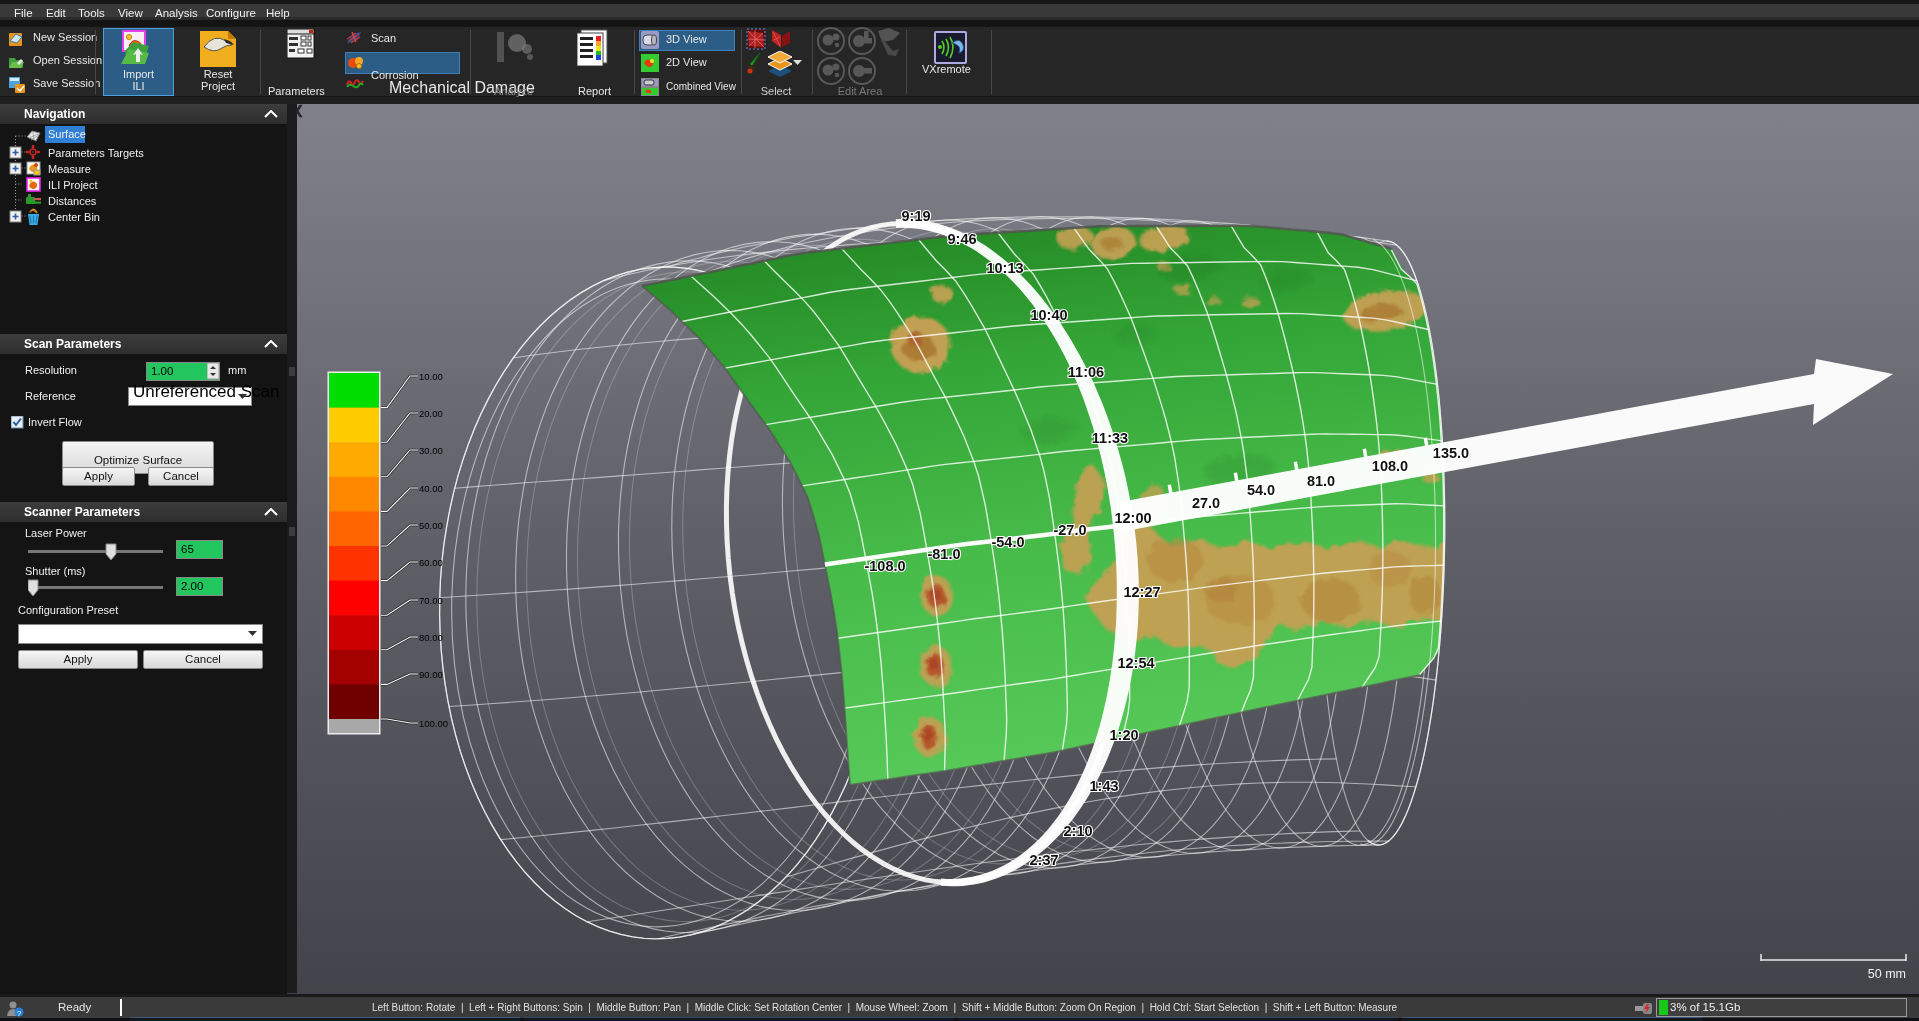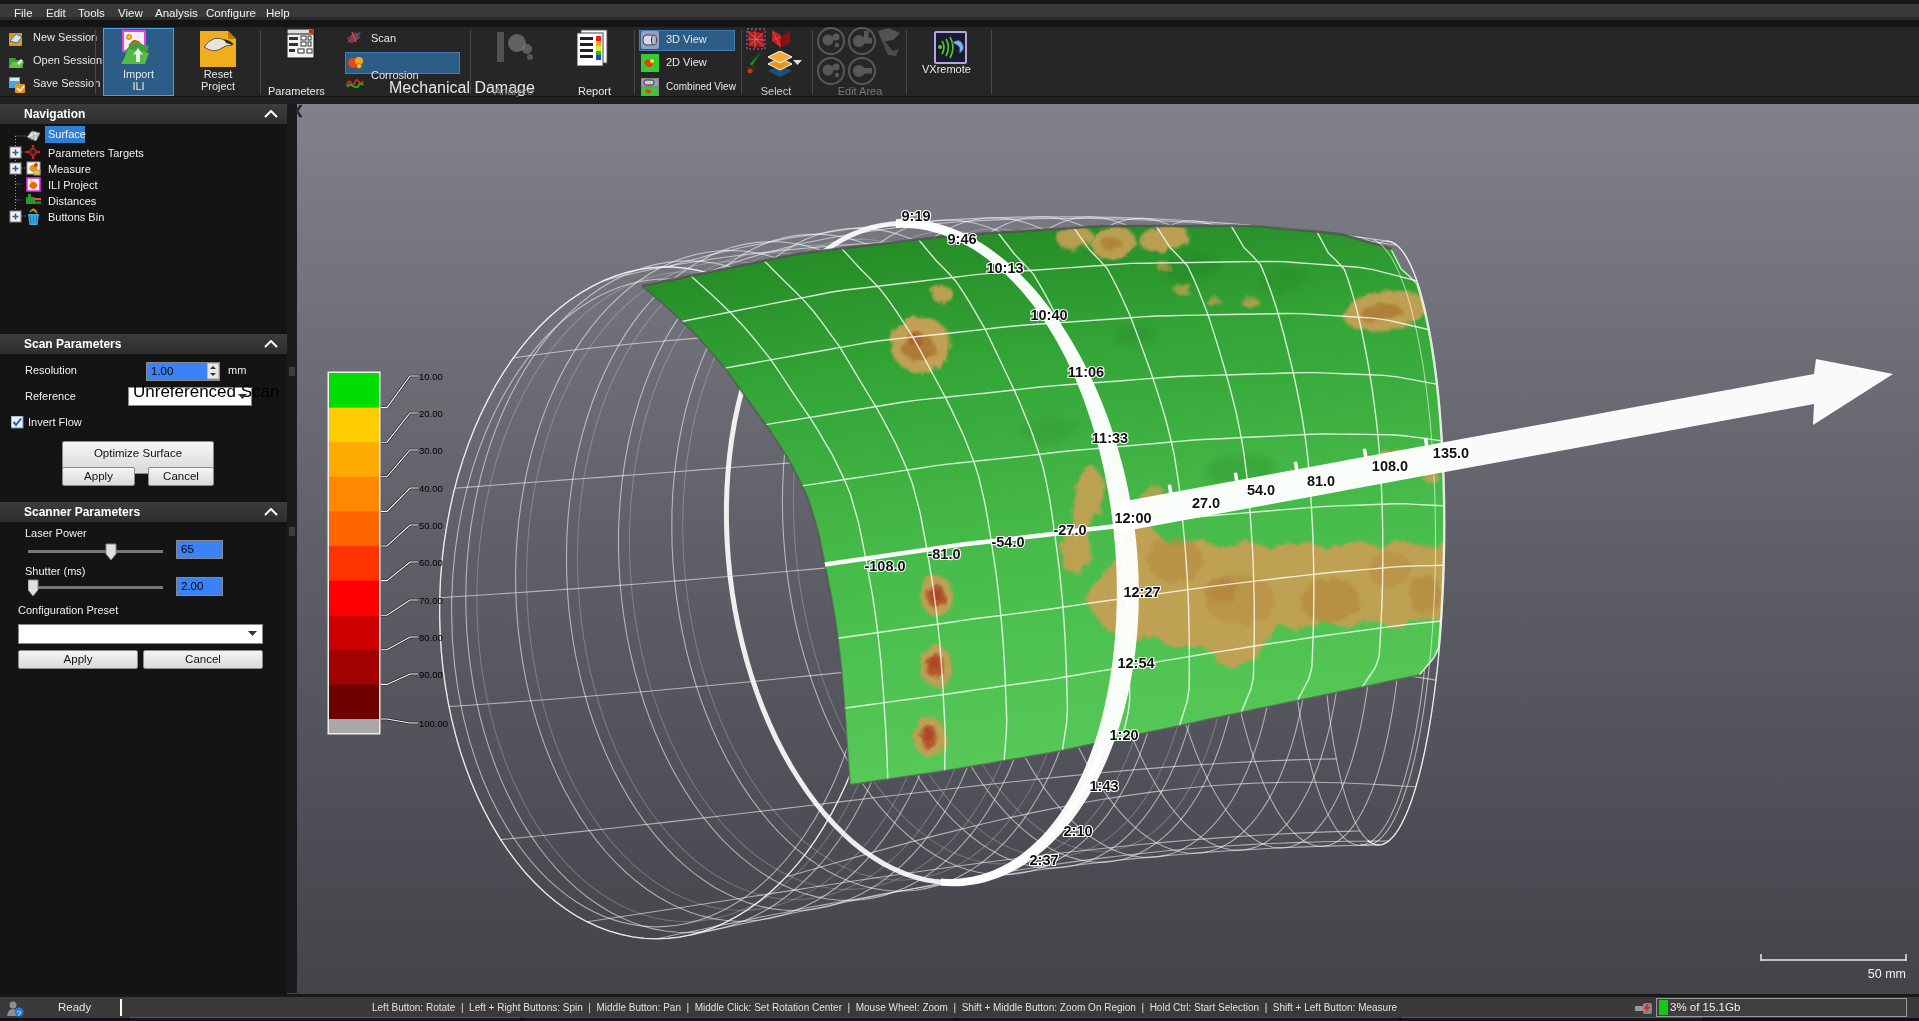--- a/index.html
+++ b/index.html
@@ -10,21 +10,21 @@
 #toolbar{left:0;top:27px;width:1919px;height:70px;background:#262626;border-bottom:1px solid #171717}
 #gap{left:0;top:97px;width:1919px;height:7px;background:#202020}
 .vsep{position:absolute;top:3px;width:1px;height:64px;background:#484848}
 .tbtxt{position:absolute;color:#e8e8e8;font-size:11px;white-space:nowrap}
 .tbtxtc{position:absolute;color:#e8e8e8;font-size:11px;white-space:nowrap;text-align:center}
 
 #panel{left:0;top:104px;width:287px;height:889px;background:#141414}
 .hdr{position:absolute;left:0;width:287px;height:20px;background:linear-gradient(#3c3c3c,#2e2e2e);color:#fff;font-size:12px;font-weight:bold;padding:3px 0 0 24px}
 .hdr svg{position:absolute;right:9px;top:6px}
 .item{position:absolute;color:#f0f0f0;font-size:11px;white-space:nowrap}
-.ibox{position:absolute;width:74px;height:19px;background:#3b82f6;border:1px solid #888;color:#000;font-size:11.5px;padding:2px 0 4px 4px}
+.ibox{position:absolute;width:74px;height:19px;background:#22c55e;border:1px solid #888;color:#000;font-size:11.5px;padding:2px 0 4px 4px}
 .btn{position:absolute;background:linear-gradient(#f5f5f5,#d9d9d9);border:1px solid #8a8a8a;border-radius:2px;color:#111;font-size:11.5px;text-align:center}
 
 #status{left:0;top:994px;width:1919px;height:24px;background:#3a3a3a;border-top:3px solid #191919;color:#e6e6e6;font-size:11.5px}
 #tasksliver{left:0;top:1018px;width:1919px;height:3px;background:#0d1014}
 
 #vstrip{left:287px;top:104px;width:10px;height:889px;background:#1b1b1d;z-index:5}
 </style></head><body>
 <div id="menubar" class="abs">
 <span style="left:14px">File</span>
     <span style="left:46px">Edit</span>
@@ -287,21 +287,21 @@
         <path d="M4 6.5 L5 14.5 M7.5 6.5 L7.5 14.5 M11 6.5 L10 14.5" stroke="#1a7ab0" stroke-width="1.2"></path>
         <path d="M4 3 q3 -4 7 1" stroke="#c87f10" stroke-width="1.5" fill="none"></path>
       </g>
   </svg>
   <div class="abs" style="left:45px;top:22px;width:40px;height:17px;background:#2f7fd4"></div>
   <div class="item" style="left:48px;top:24px">Surface</div>
   <div class="item" style="left:48px;top:43px">Parameters Targets</div>
   <div class="item" style="left:48px;top:59px">Measure</div>
   <div class="item" style="left:48px;top:75px">ILI Project</div>
   <div class="item" style="left:48px;top:91px">Distances</div>
-  <div class="item" style="left:48px;top:107px">Buttons Bin</div>
+  <div class="item" style="left:48px;top:107px">Center Bin</div>
 
   <div class="hdr" style="top:230px">Scan Parameters<svg width="14" height="8">
         <path d="M1 7 L7 1 L13 7" stroke="#fff" stroke-width="2" fill="none"></path>
       </svg></div>
   <div class="item" style="left:25px;top:260px">Resolution</div>
   <div class="ibox" style="left:146px;top:258px">1.00</div>
   <svg class="abs" style="left:207px;top:259px" width="13" height="17">
       <rect x="0" y="0" width="12" height="16" fill="#e8e8e8" stroke="#999"></rect>
       <path d="M3 6 L6 3 L9 6 Z" fill="#333"></path>
       <path d="M3 10 L9 10 L6 13 Z" fill="#333"></path>
@@ -311,21 +311,21 @@
   <div class="abs" style="left:128px;top:283px;width:124px;height:19px;background:#fff;border:1px solid #888"></div>
   <div class="item" style="left:133px;top:278px;color:#000;font-size:17px">Unreferenced Scan</div>
   <svg class="abs" style="left:238px;top:290px" width="10" height="6">
       <path d="M0 0 L9 0 L4.5 5 Z" fill="#333"></path>
     </svg>
   <svg class="abs" style="left:11px;top:312px" width="13" height="13">
       <rect x="0" y="0" width="12" height="12" fill="#e8f0f8" stroke="#6a8aa8"></rect>
       <path d="M2.5 6 L5 9 L10 2.5" stroke="#2a5faa" stroke-width="2" fill="none"></path>
     </svg>
   <div class="item" style="left:28px;top:312px">Invert Flow</div>
-  <div class="btn" style="left:62px;top:337px;width:152px;height:33px;padding-top:5px">Optimize Surface</div>
+  <div class="btn" style="left:62px;top:337px;width:152px;height:33px;padding-top:12px">Optimize Surface</div>
   <div class="btn" style="left:62px;top:363px;width:73px;height:19px;padding-top:2px">Apply</div>
   <div class="btn" style="left:148px;top:363px;width:66px;height:19px;padding-top:2px">Cancel</div>
 
   <div class="hdr" style="top:398px">Scanner Parameters<svg width="14" height="8">
         <path d="M1 7 L7 1 L13 7" stroke="#fff" stroke-width="2" fill="none"></path>
       </svg></div>
   <div class="item" style="left:25px;top:423px">Laser Power</div>
   <svg class="abs" style="left:28px;top:438px" width="140" height="22">
       <rect x="0" y="8" width="135" height="3" fill="#777"></rect>
       <path d="M78 2 h10 v10 l-5 6 l-5 -6 Z" fill="#e0e0e0" stroke="#888"></path>

